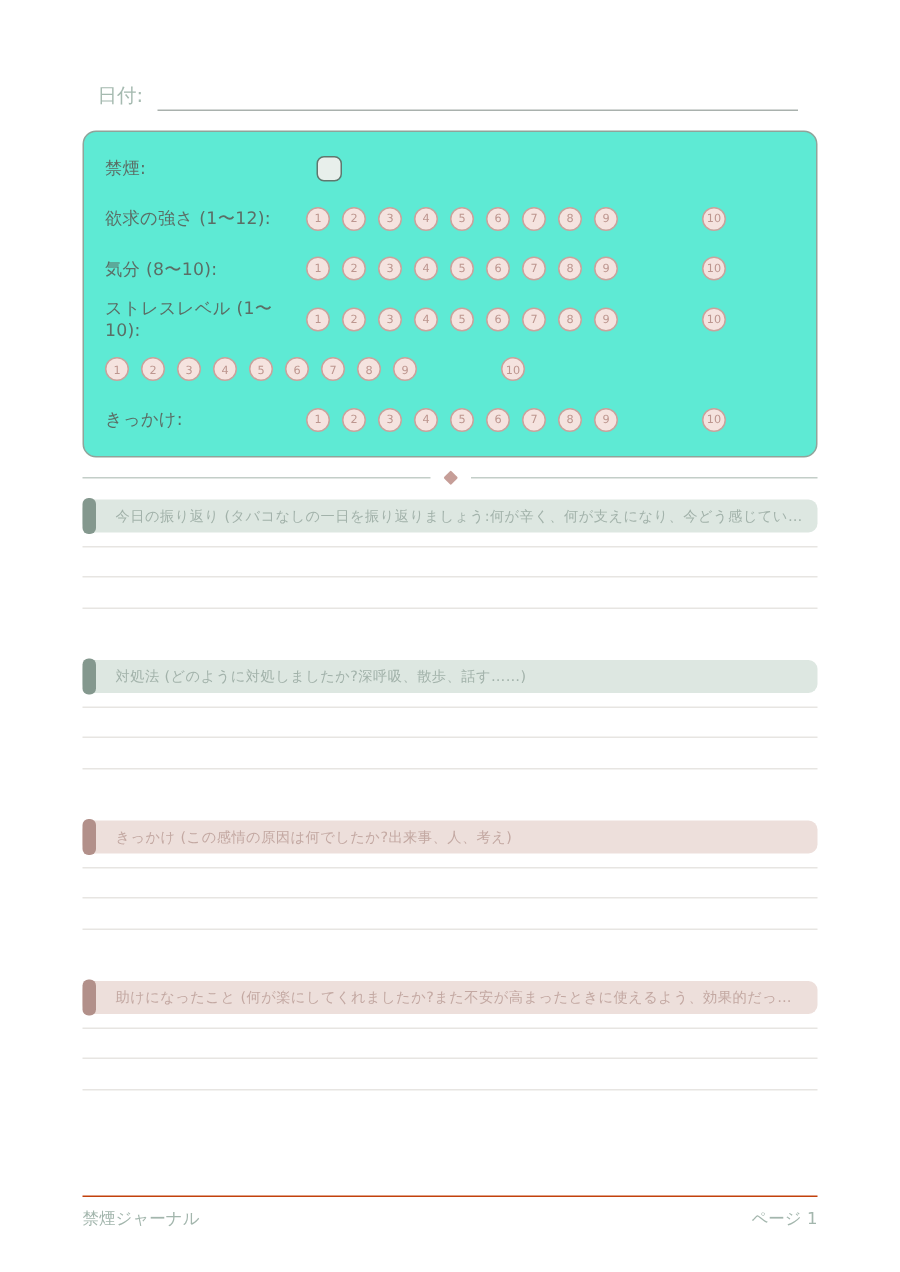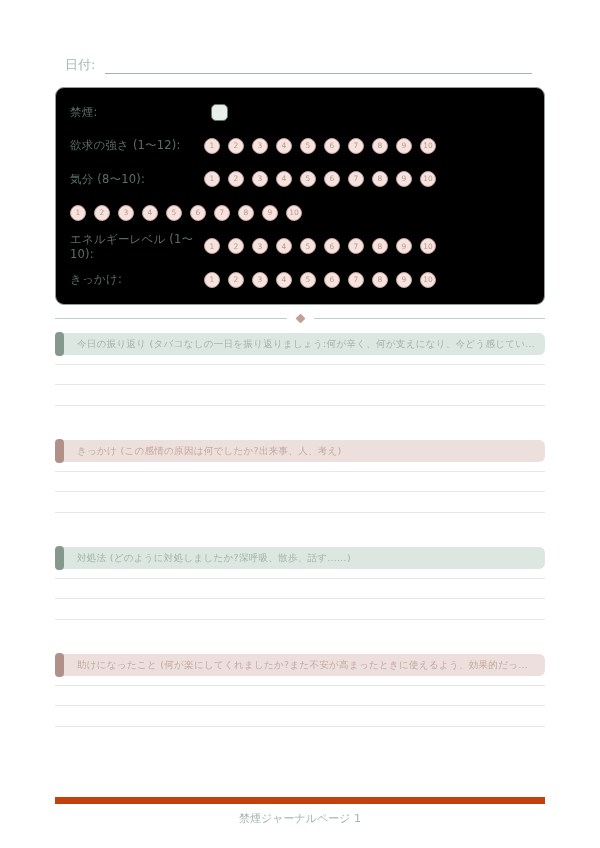--- a/index.html
+++ b/index.html
@@ -13,37 +13,37 @@
   .content { position: absolute; left: 55px; right: 55px; top: 0; padding-top: 56px; }
 
   
   .date-row { display: flex; align-items: flex-end; }
   .date-label { font-size: 13px; color: #a5bab0; padding-left: 10px; line-height: 18px; }
   .date-line { flex: 1; margin-left: 10px; margin-right: 13px; border-bottom: 1px solid #a9b1ad; height: 15px; }
 
   
   .tracker-box {
     margin-top: 13px; height: 218px;
-    background: #000000; border: 1px solid #90a39a; border-radius: 9px;
+    background: #5eead4; border: 1px solid #90a39a; border-radius: 9px;
     padding: 9px 14px; display: flex; flex-direction: column; justify-content: space-between;
   }
   .tracker-row { display: flex; align-items: center; height: 30px; }
   .tracker-label { width: 134px; flex-shrink: 0; font-size: 11.5px; color: #5b6e66; letter-spacing: 0.2px; }
   .checkbox {
     width: 17px; height: 17px; margin-left: 7px;
     border: 1.5px solid #5f776e; border-radius: 5px; background: #e8efeb;
   }
   .circles { display: flex; align-items: center; }
   .circle {
     width: 16px; height: 16px; margin-right: 8px; flex-shrink: 0;
     border-radius: 50%; background: #f5e3df; border: 1px solid #c9a29c;
     color: #bd968f; font-size: 7.5px; line-height: 1;
     display: flex; align-items: center; justify-content: center;
   }
-  .circle:last-child { margin-right: 0; }
+  .circle:last-child { margin-right: 0; margin-left: 48px; }
 
   
   .divider { margin-top: 8px; height: 10px; display: flex; align-items: center; }
   .divider .dline { flex: 1; border-bottom: 1.5px solid #c3cec8; }
   .divider .diamond { width: 7px; height: 7px; background: #c69e98; transform: rotate(45deg); margin: 0 10px; border-radius: 1px; }
 
   
   .sections { margin-top: 10px; }
   .section { position: relative; margin-bottom: 34px; }
   .section-header {
@@ -59,22 +59,22 @@
   .theme-pink .section-accent { background: #b2908a; }
   .theme-pink .section-title { color: #c3a8a2; }
   .wline { border-bottom: 1px solid #e7e5e2; }
   .wline.first { height: 10px; }
   .wline.mid { height: 20px; }
   .wline.last { height: 21px; }
 
   
   .footer {
     position: absolute; left: 55px; right: 55px; top: 797px;
-    border-top: 7px solid #c2410c; padding-top: 7px;
-    display: flex; justify-content: center;
+    border-top: 1px solid #c2410c; padding-top: 7px;
+    display: flex; justify-content: space-between;
     font-size: 11px; color: #a3b6ad;
   }
 </style>
 </head>
 <body>
 
 <div class="content">
 
   <div class="date-row">
     <span class="date-label">日付:</span>
@@ -110,35 +110,35 @@
           <span class="circle">4</span>
           <span class="circle">5</span>
           <span class="circle">6</span>
           <span class="circle">7</span>
           <span class="circle">8</span>
           <span class="circle">9</span>
           <span class="circle">10</span>
         </span>
     </div>
     <div class="tracker-row">
-      <span class="circles">
-          <span class="circle">1</span>
-          <span class="circle">2</span>
-          <span class="circle">3</span>
-          <span class="circle">4</span>
-          <span class="circle">5</span>
-          <span class="circle">6</span>
-          <span class="circle">7</span>
-          <span class="circle">8</span>
-          <span class="circle">9</span>
-          <span class="circle">10</span>
-        </span>
-    </div>
-    <div class="tracker-row">
-      <span class="tracker-label">エネルギーレベル (1〜10):</span>
+      <span class="tracker-label">ストレスレベル (1〜10):</span>
+      <span class="circles">
+          <span class="circle">1</span>
+          <span class="circle">2</span>
+          <span class="circle">3</span>
+          <span class="circle">4</span>
+          <span class="circle">5</span>
+          <span class="circle">6</span>
+          <span class="circle">7</span>
+          <span class="circle">8</span>
+          <span class="circle">9</span>
+          <span class="circle">10</span>
+        </span>
+    </div>
+    <div class="tracker-row">
       <span class="circles">
           <span class="circle">1</span>
           <span class="circle">2</span>
           <span class="circle">3</span>
           <span class="circle">4</span>
           <span class="circle">5</span>
           <span class="circle">6</span>
           <span class="circle">7</span>
           <span class="circle">8</span>
           <span class="circle">9</span>
@@ -175,36 +175,36 @@
       <div class="section-header">
         <span class="section-title">今日の振り返り (タバコなしの一日を振り返りましょう:何が辛く、何が支えになり、今どう感じていますか)</span>
       </div>
       <div class="writing-lines">
         <div class="wline first"></div>
         <div class="wline mid"></div>
         <div class="wline last"></div>
       </div>
     </div>
 
+    <div class="section theme-green">
+      <span class="section-accent"></span>
+      <div class="section-header">
+        <span class="section-title">対処法 (どのように対処しましたか?深呼吸、散歩、話す……)</span>
+      </div>
+      <div class="writing-lines">
+        <div class="wline first"></div>
+        <div class="wline mid"></div>
+        <div class="wline last"></div>
+      </div>
+    </div>
+
     <div class="section theme-pink">
       <span class="section-accent"></span>
       <div class="section-header">
         <span class="section-title">きっかけ (この感情の原因は何でしたか?出来事、人、考え)</span>
-      </div>
-      <div class="writing-lines">
-        <div class="wline first"></div>
-        <div class="wline mid"></div>
-        <div class="wline last"></div>
-      </div>
-    </div>
-
-    <div class="section theme-green">
-      <span class="section-accent"></span>
-      <div class="section-header">
-        <span class="section-title">対処法 (どのように対処しましたか?深呼吸、散歩、話す……)</span>
       </div>
       <div class="writing-lines">
         <div class="wline first"></div>
         <div class="wline mid"></div>
         <div class="wline last"></div>
       </div>
     </div>
 
     <div class="section theme-pink">
       <span class="section-accent"></span>

